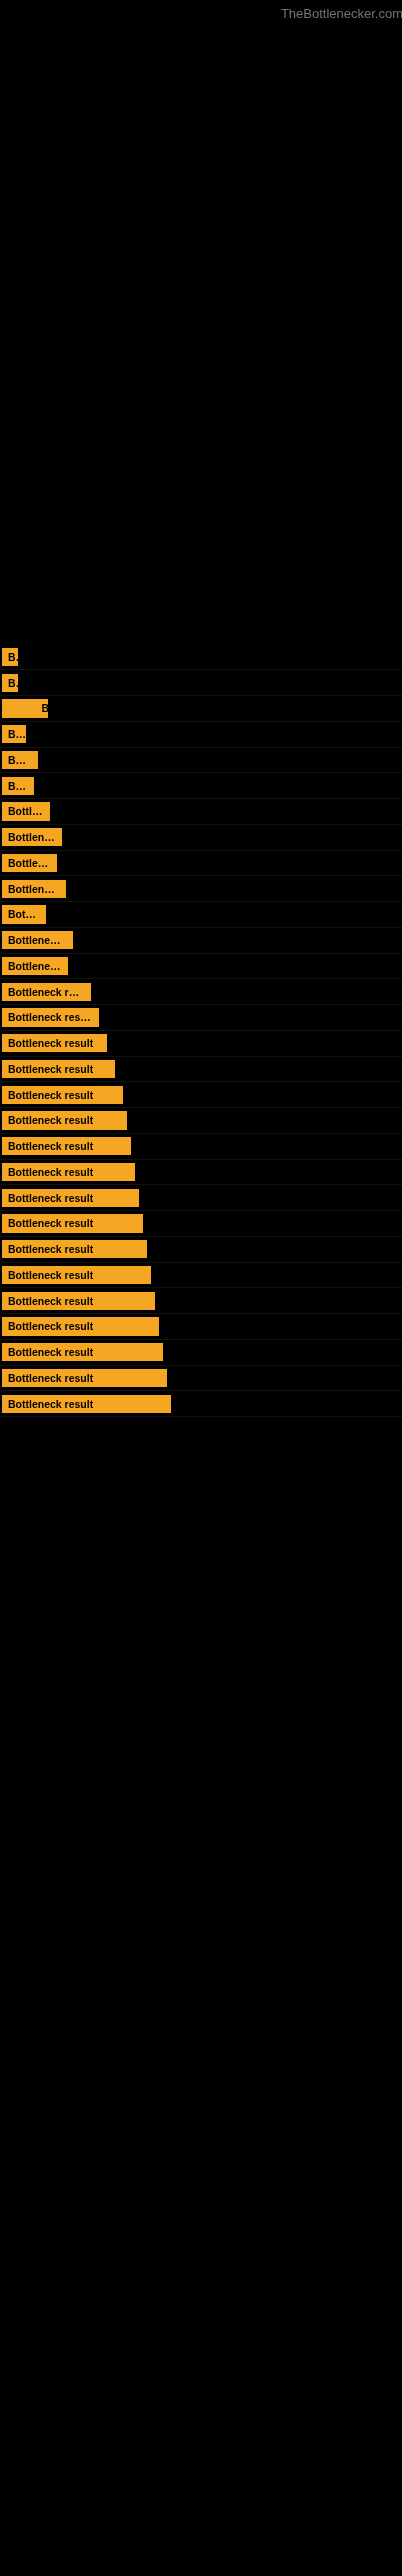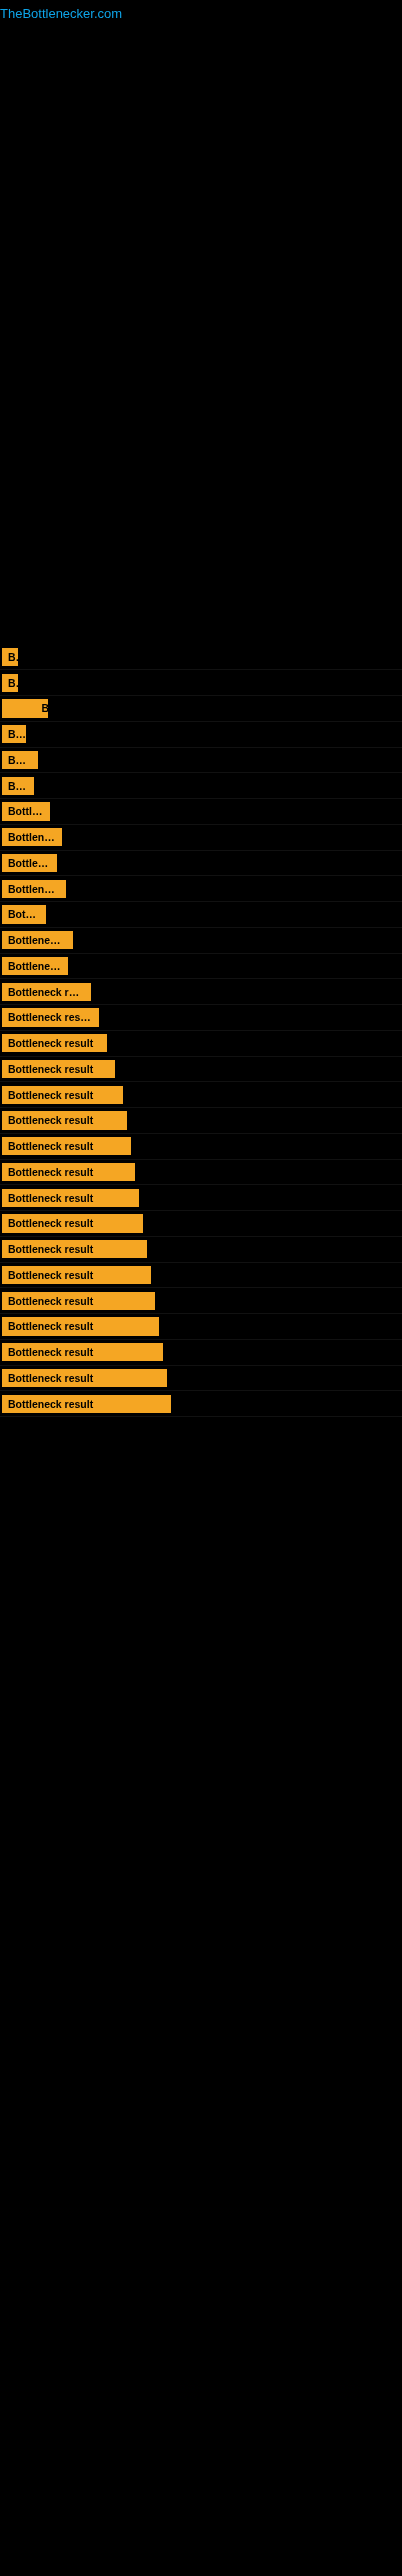--- a/index.html
+++ b/index.html
@@ -6,23 +6,23 @@
     body {
       background-color: #000;
       width: 403px;
       min-height: 2576px;
       font-family: Arial, sans-serif;
       position: relative;
       overflow-x: hidden;
     }
 
     .site-title {
-      color: #0ea5e9;
+      color: #737373;
       font-size: 13px;
-      text-align: left;
+      text-align: right;
       padding-top: 6.4px;
       padding-bottom: 3.2px;
     }
 
     .chart-area {
       width: 403px;
       height: 306px;
       background: #000;
       position: relative;
     }

